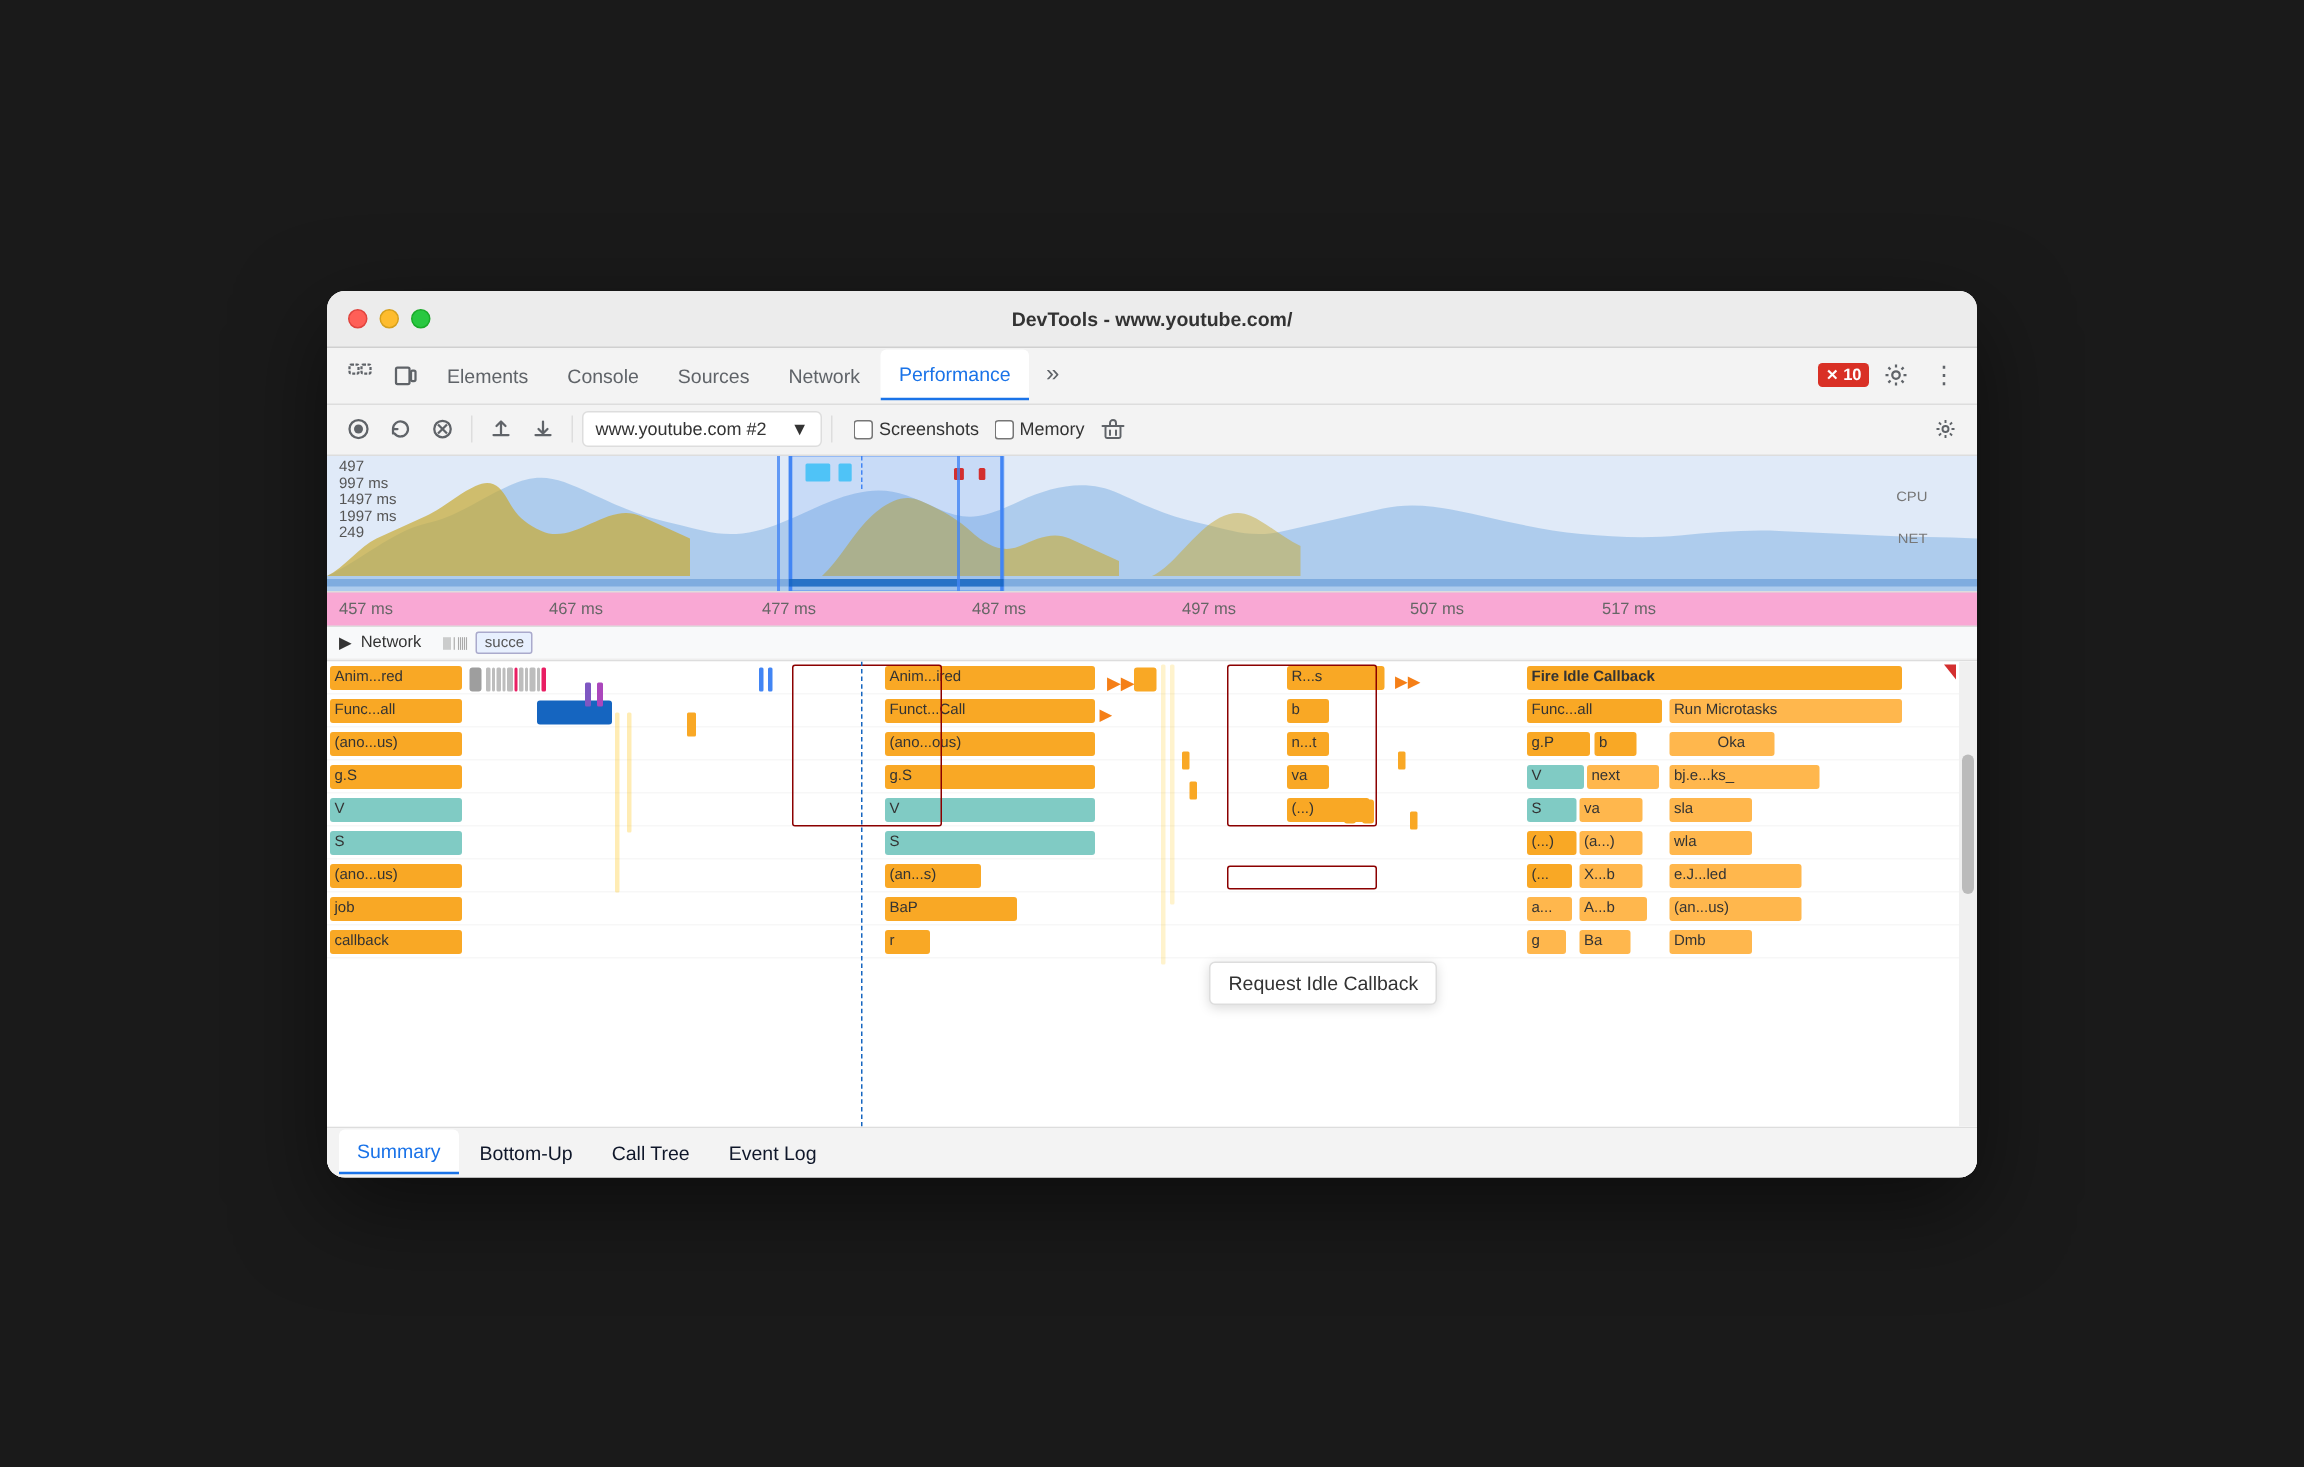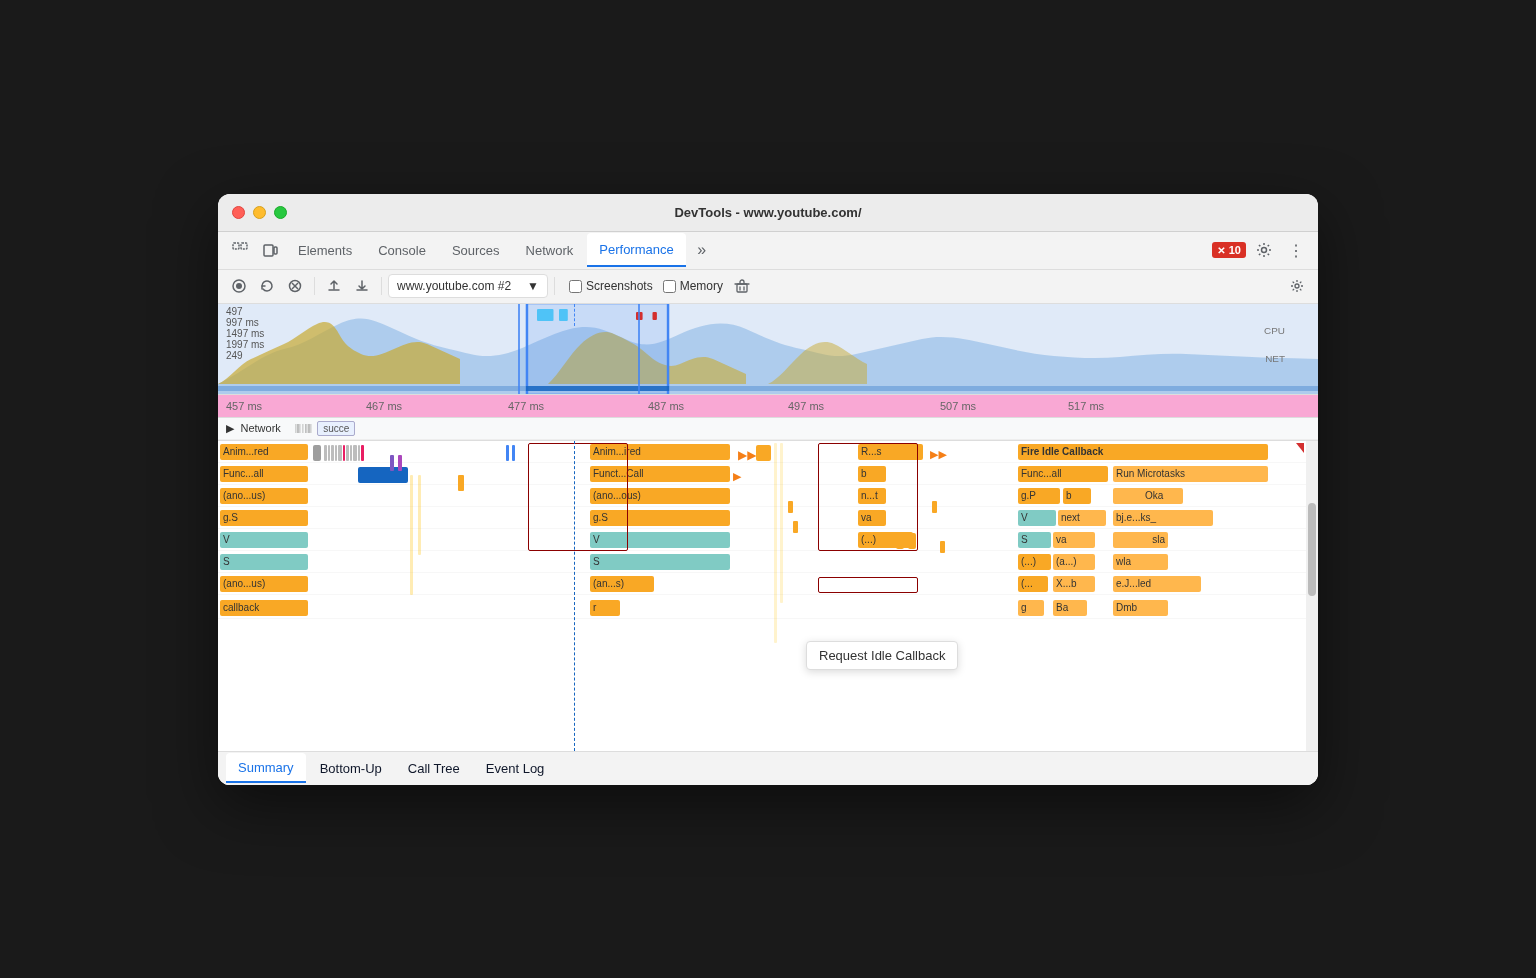--- a/index.html
+++ b/index.html
@@ -575,41 +575,48 @@
 
       <div class="flame-row" style="position:relative;height:20px;top:10px;">
         <div class="flame-block color-teal" style="left:2px;width:88px;">V</div>
         <div class="flame-block color-teal" style="left:372px;width:140px;">V</div>
         <div class="flame-block color-yellow" style="left:640px;width:55px;">(...)</div>
 
         <div style="position:absolute;left:678px;top:2px;width:8px;height:16px;background:#f9a825;border-radius:2px;"></div>
         <div style="position:absolute;left:690px;top:2px;width:8px;height:16px;background:#f9a825;border-radius:2px;"></div>
         <div class="flame-block color-teal" style="left:800px;width:33px;">S</div>
         <div class="flame-block color-orange" style="left:835px;width:42px;background:#ffb74d;">va</div>
-        <div class="flame-block color-orange" style="left:895px;width:55px;background:#ffb74d;text-align:right;">sla</div>
+        <div class="flame-block color-orange" style="left:895px;width:55px;background:#ffb74d;">sla</div>
       </div>
 
       <div class="flame-row" style="position:relative;height:20px;top:12px;">
         <div class="flame-block color-teal" style="left:2px;width:88px;">S</div>
         <div class="flame-block color-teal" style="left:372px;width:140px;">S</div>
         <div class="flame-block color-yellow" style="left:800px;width:33px;">(...)</div>
         <div class="flame-block color-orange" style="left:835px;width:42px;background:#ffb74d;">(a...)</div>
         <div class="flame-block color-orange" style="left:895px;width:55px;background:#ffb74d;">wla</div>
       </div>
 
       <div class="flame-row" style="position:relative;height:20px;top:14px;">
         <div class="flame-block color-yellow" style="left:2px;width:88px;">(ano...us)</div>
         <div class="flame-block color-yellow" style="left:372px;width:64px;">(an...s)</div>
 
         <div style="position:absolute;left:600px;top:2px;width:100px;height:16px;border:1.5px solid #8b0000;border-radius:2px;z-index:1;pointer-events:none;"></div>
         <div class="flame-block color-yellow" style="left:800px;width:30px;">(...</div>
         <div class="flame-block color-orange" style="left:835px;width:42px;background:#ffb74d;">X...b</div>
         <div class="flame-block color-orange" style="left:895px;width:88px;background:#ffb74d;">e.J...led</div>
       </div>
 
+      <div class="flame-row" style="position:relative;height:20px;top:16px;">
+        <div class="flame-block color-yellow" style="left:2px;width:88px;">job</div>
+        <div class="flame-block color-yellow" style="left:372px;width:88px;">BaP</div>
+        <div class="flame-block color-orange" style="left:800px;width:30px;background:#ffb74d;">a...</div>
+        <div class="flame-block color-orange" style="left:835px;width:45px;background:#ffb74d;">A...b</div>
+        <div class="flame-block color-orange" style="left:895px;width:88px;background:#ffb74d;">(an...us)</div>
+      </div>
 
       <div class="flame-row" style="position:relative;height:20px;top:18px;">
         <div class="flame-block color-yellow" style="left:2px;width:88px;">callback</div>
         <div class="flame-block color-yellow" style="left:372px;width:30px;">r</div>
         <div class="flame-block color-orange" style="left:800px;width:26px;background:#ffb74d;">g</div>
         <div class="flame-block color-orange" style="left:835px;width:34px;background:#ffb74d;">Ba</div>
         <div class="flame-block color-orange" style="left:895px;width:55px;background:#ffb74d;">Dmb</div>
       </div>
 
       <div style="position:absolute;left:172px;top:14px;width:4px;height:16px;background:#7e57c2;border-radius:1px;"></div>

